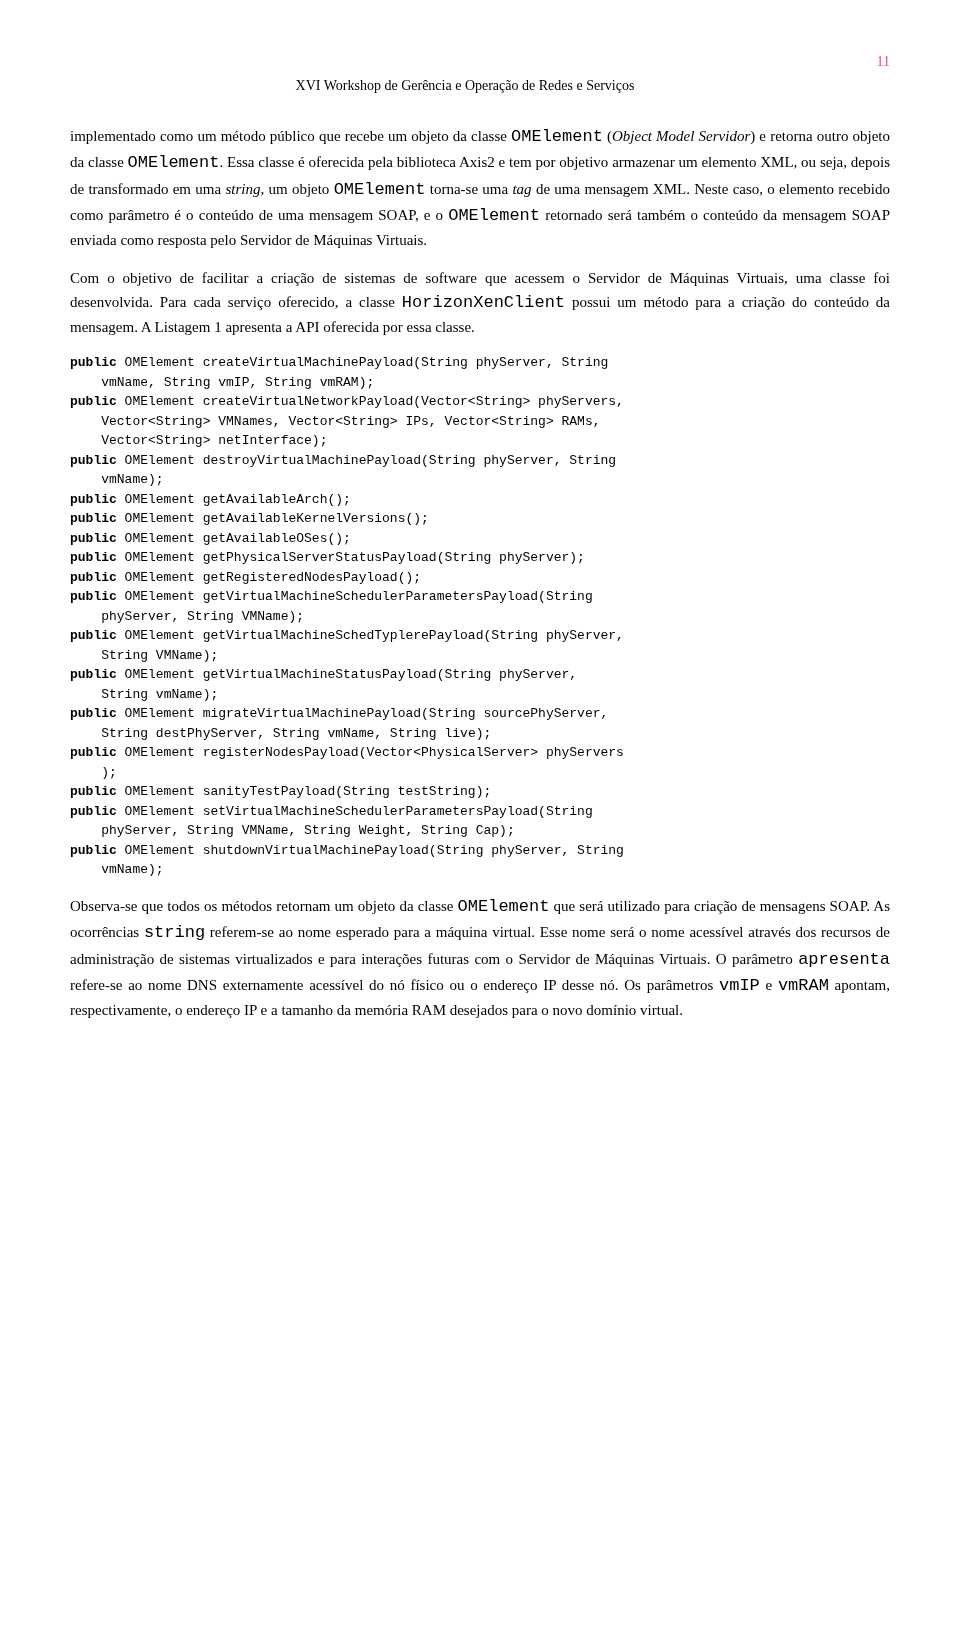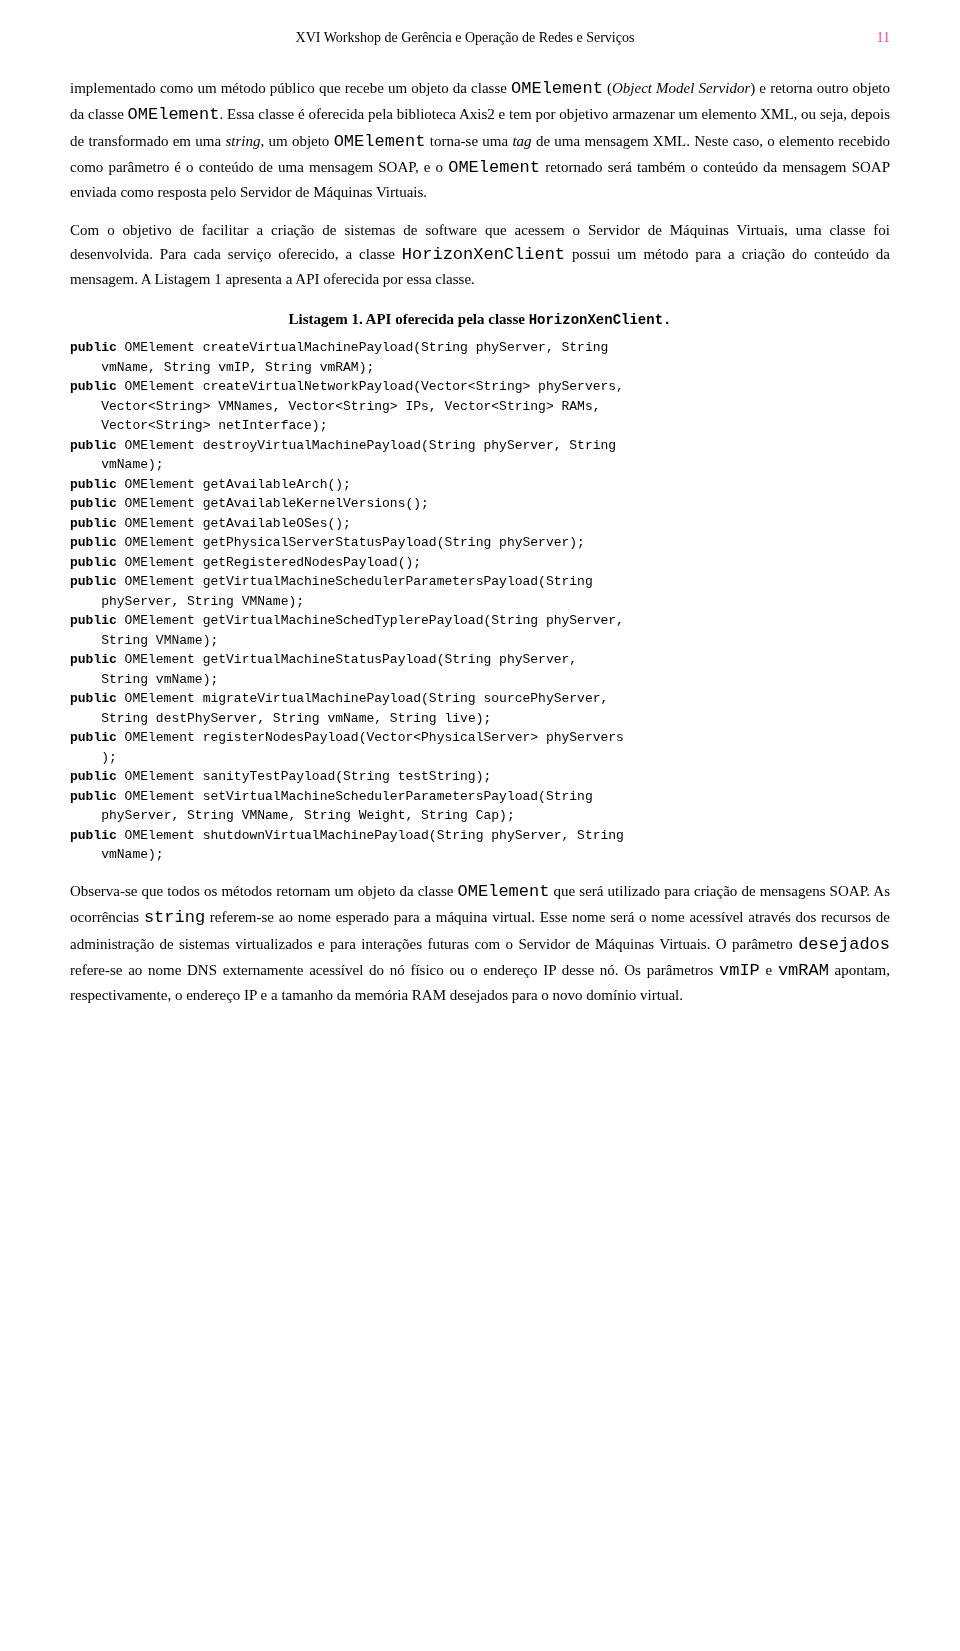--- a/index.html
+++ b/index.html
@@ -32,20 +32,21 @@
       border-bottom: none;
       margin-bottom: 30px;
     }
 
     .header-title {
       font-size: 14px;
       font-family: 'Times New Roman', Times, serif;
       color: #000;
       flex: 1;
       text-align: center;
+      margin-top: 48px;
     }
 
     .header-page-num {
       font-size: 14px;
       font-family: 'Times New Roman', Times, serif;
       color: #ec4899;
       min-width: 30px;
       text-align: right;
     }
 
@@ -118,23 +119,20 @@
     mensagem SOAP, e o <span class="inline-code">OMElement</span> retornado será também o conteúdo da mensagem
     SOAP enviada como resposta pelo Servidor de Máquinas Virtuais.
   </p>
 
 
   <p class="body-text">
     Com o objetivo de facilitar a criação de sistemas de software que acessem o Servidor de Máquinas Virtuais, uma classe foi desenvolvida. Para cada serviço oferecido, a
     classe <span class="inline-code">HorizonXenClient</span> possui um método para a criação do conteúdo da mensagem. A Listagem 1 apresenta a API oferecida por essa classe.
   </p>
 
-  <div class="listing-title">
-    <span>Listagem 1. API oferecida pela classe </span><span class="listing-title-code">HorizonXenClient.</span>
-  </div>
 
   <div class="code-block"><span class="kw">public</span> OMElement createVirtualMachinePayload(String phyServer, String
     vmName, String vmIP, String vmRAM);
 <span class="kw">public</span> OMElement createVirtualNetworkPayload(Vector&lt;String&gt; phyServers,
     Vector&lt;String&gt; VMNames, Vector&lt;String&gt; IPs, Vector&lt;String&gt; RAMs,
     Vector&lt;String&gt; netInterface);
 <span class="kw">public</span> OMElement destroyVirtualMachinePayload(String phyServer, String
     vmName);
 <span class="kw">public</span> OMElement getAvailableArch();
 <span class="kw">public</span> OMElement getAvailableKernelVersions();
@@ -154,18 +152,18 @@
 <span class="kw">public</span> OMElement sanityTestPayload(String testString);
 <span class="kw">public</span> OMElement setVirtualMachineSchedulerParametersPayload(String
     phyServer, String VMName, String Weight, String Cap);
 <span class="kw">public</span> OMElement shutdownVirtualMachinePayload(String phyServer, String
     vmName);</div>
 
   <p class="body-text">
     Observa-se que todos os métodos retornam um objeto da classe <span class="inline-code">OMElement</span> que
     será utilizado para criação de mensagens SOAP. As ocorrências <span class="inline-code">string</span> referem-se ao nome esperado para a máquina virtual. Esse nome será o nome acessível através
     dos recursos de administração de sistemas virtualizados e para interações futuras com o
-    Servidor de Máquinas Virtuais. O parâmetro <span class="inline-code">desejados</span> refere-se ao nome DNS externamente acessível do nó físico ou o endereço IP desse nó. Os parâmetros <span class="inline-code">vmIP</span> e <span class="inline-code">vmRAM</span>
+    Servidor de Máquinas Virtuais. O parâmetro <span class="inline-code">apresenta</span> refere-se ao nome DNS externamente acessível do nó físico ou o endereço IP desse nó. Os parâmetros <span class="inline-code">vmIP</span> e <span class="inline-code">vmRAM</span>
     apontam, respectivamente, o endereço IP e a tamanho da memória RAM desejados para
     o novo domínio virtual.
   </p>
 
 </div>
 
 </body></html>

